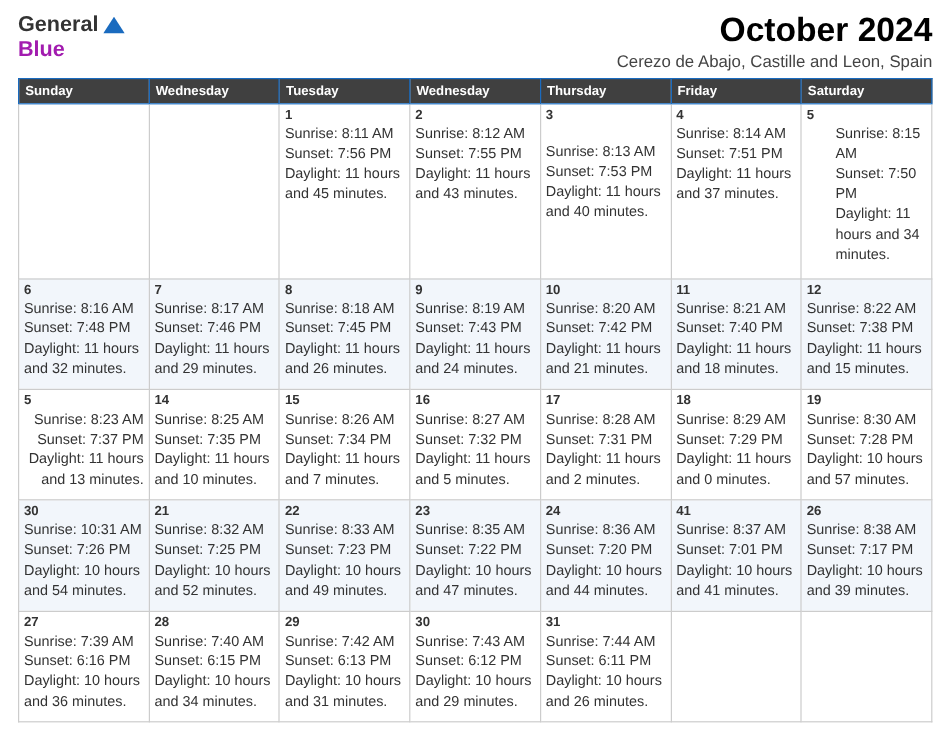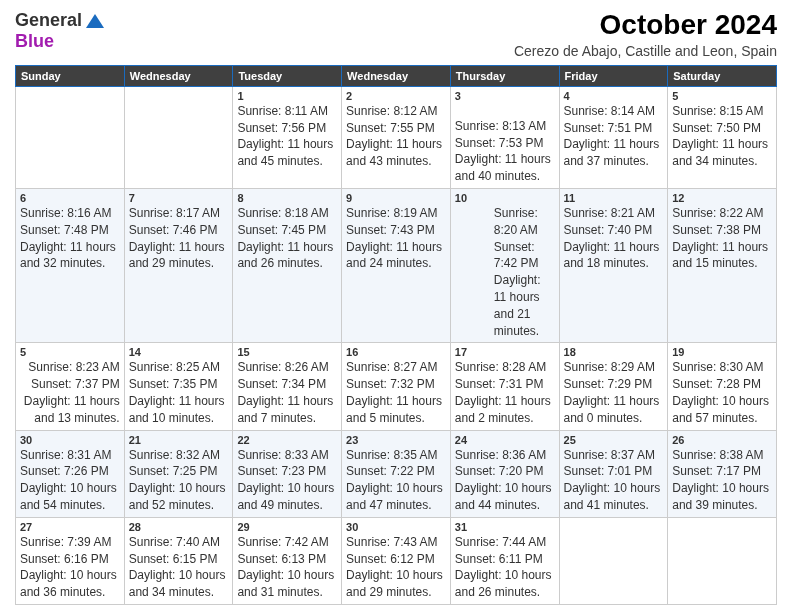--- a/index.html
+++ b/index.html
@@ -144,21 +144,21 @@
 Daylight: 11 hours and 40 minutes.</div>
           </td>
           <td>
             <span class="day-num">4</span>
             <div class="day-info" style="white-space: pre-line;">Sunrise: 8:14 AM
 Sunset: 7:51 PM
 Daylight: 11 hours and 37 minutes.</div>
           </td>
           <td>
             <span class="day-num">5</span>
-            <div class="day-info" style="white-space: pre-line;">Sunrise: 8:15 AM
+            <div class="day-info" style="white-space: pre-line; margin-left: 24px;">Sunrise: 8:15 AM
 Sunset: 7:50 PM
 Daylight: 11 hours and 34 minutes.</div>
           </td>
         </tr>
         <tr class="row-bg-light">
           <td>
             <span class="day-num">6</span>
             <div class="day-info" style="white-space: pre-line;">Sunrise: 8:16 AM
 Sunset: 7:48 PM
 Daylight: 11 hours and 32 minutes.</div>
@@ -176,21 +176,21 @@
 Daylight: 11 hours and 26 minutes.</div>
           </td>
           <td>
             <span class="day-num">9</span>
             <div class="day-info" style="white-space: pre-line;">Sunrise: 8:19 AM
 Sunset: 7:43 PM
 Daylight: 11 hours and 24 minutes.</div>
           </td>
           <td>
             <span class="day-num">10</span>
-            <div class="day-info" style="white-space: pre-line; margin-left: 39px;">Sunrise: 8:20 AM
+            <div class="day-info" style="white-space: pre-line;">Sunrise: 8:20 AM
 Sunset: 7:42 PM
 Daylight: 11 hours and 21 minutes.</div>
           </td>
           <td>
             <span class="day-num">11</span>
             <div class="day-info" style="white-space: pre-line;">Sunrise: 8:21 AM
 Sunset: 7:40 PM
 Daylight: 11 hours and 18 minutes.</div>
           </td>
           <td>
@@ -240,21 +240,21 @@
           <td>
             <span class="day-num">19</span>
             <div class="day-info" style="white-space: pre-line;">Sunrise: 8:30 AM
 Sunset: 7:28 PM
 Daylight: 10 hours and 57 minutes.</div>
           </td>
         </tr>
         <tr class="row-bg-light">
           <td>
             <span class="day-num">30</span>
-            <div class="day-info" style="white-space: pre-line;">Sunrise: 8:31 AM
+            <div class="day-info" style="white-space: pre-line;">Sunrise: 10:31 AM
 Sunset: 7:26 PM
 Daylight: 10 hours and 54 minutes.</div>
           </td>
           <td>
             <span class="day-num">21</span>
             <div class="day-info" style="white-space: pre-line;">Sunrise: 8:32 AM
 Sunset: 7:25 PM
 Daylight: 10 hours and 52 minutes.</div>
           </td>
           <td>
@@ -269,21 +269,21 @@
 Sunset: 7:22 PM
 Daylight: 10 hours and 47 minutes.</div>
           </td>
           <td>
             <span class="day-num">24</span>
             <div class="day-info" style="white-space: pre-line;">Sunrise: 8:36 AM
 Sunset: 7:20 PM
 Daylight: 10 hours and 44 minutes.</div>
           </td>
           <td>
-            <span class="day-num">25</span>
+            <span class="day-num">41</span>
             <div class="day-info" style="white-space: pre-line;">Sunrise: 8:37 AM
 Sunset: 7:01 PM
 Daylight: 10 hours and 41 minutes.</div>
           </td>
           <td>
             <span class="day-num">26</span>
             <div class="day-info" style="white-space: pre-line;">Sunrise: 8:38 AM
 Sunset: 7:17 PM
 Daylight: 10 hours and 39 minutes.</div>
           </td>

